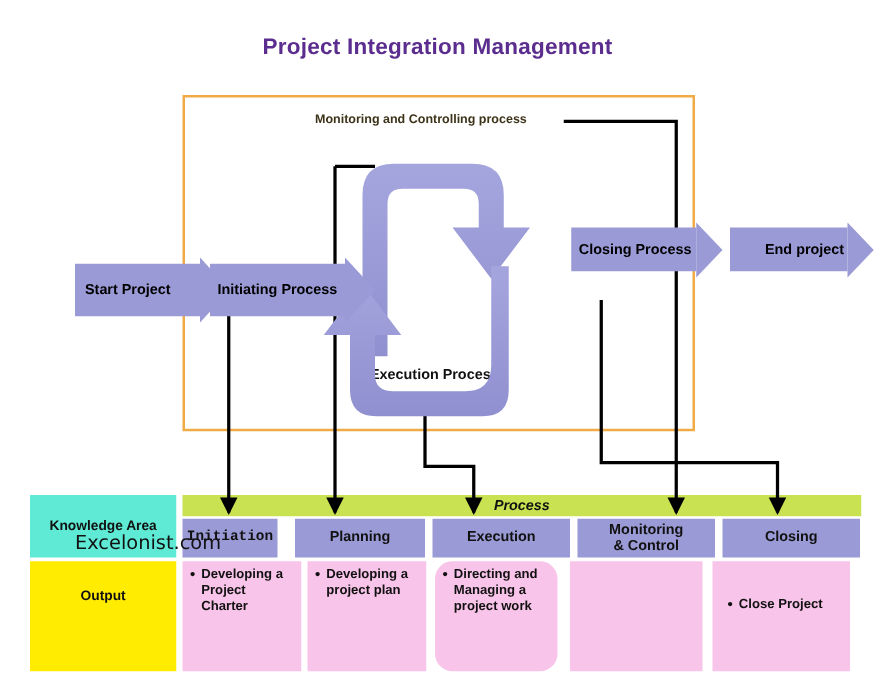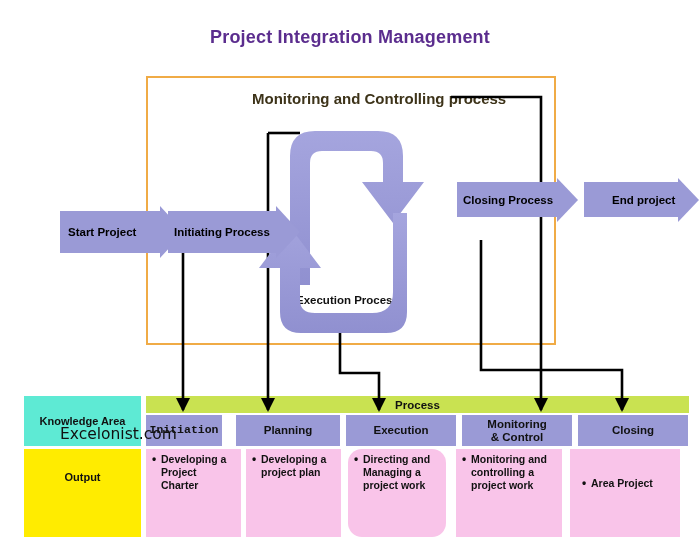--- a/index.html
+++ b/index.html
@@ -28,42 +28,42 @@
   .arrow .alabel{position:relative;z-index:3;white-space:nowrap;}
   .arrow::after{
     content:"";position:absolute;right:-0.1px;top:50%;
     transform:translate(100%,-50%);
     width:0;height:0;border-style:solid;border-color:transparent;
     border-left-color:#9a9ad6;
   }
 
   
   .diaglabel{
-    position:absolute;font-size:15px;font-weight:bold;color:#3d3319;
+    position:absolute;font-size:10px;font-weight:bold;color:#3d3319;
     white-space:nowrap;
   }
   .cyclelabel{
     position:absolute;font-size:11.5px;font-weight:bold;color:#111;
     white-space:nowrap;
   }
 
   
   .layer{position:absolute;left:0;top:0;width:700px;height:542px;
          pointer-events:none;}
   .layer.below{z-index:1;}
 
   
   .greenbar{
     position:absolute;left:146px;top:396px;width:543px;height:17px;
     background:#c9e251;
   }
   .greenbar .ptxt{
     position:absolute;left:0;top:0;width:543px;height:17px;
     display:flex;align-items:center;justify-content:center;
-    font-size:11.5px;font-weight:bold;color:#111;
+    font-size:11.5px;font-weight:bold;font-style:italic;color:#111;
   }
   .ka-cell{
     position:absolute;left:24px;top:396px;width:117px;height:50px;
     background:#5eead4;display:flex;align-items:center;justify-content:center;
     font-size:11px;font-weight:bold;color:#111;text-align:center;
   }
   .phase-cell{
     position:absolute;top:415px;height:31px;background:#9a9ad6;
     display:flex;align-items:center;justify-content:center;
     font-size:11.5px;font-weight:bold;color:#111;text-align:center;
@@ -211,26 +211,25 @@
       <li data-name="output-item">Developing a project plan</li>
     </ul>
 </div>
 <div class="out-cell" data-name="output-cell-execution" style="left:348px;width:98px;border-radius:14px;">
   <ul class="blist" data-name="output-list-execution">
       <li data-name="output-item">Directing and Managing a project work</li>
     </ul>
 </div>
 <div class="out-cell" data-name="output-cell-monitoring-control" style="left:456px;width:106px;">
   <ul class="blist" data-name="output-list-monitoring-control">
-      <li data-name="output-item">Monitoring and controlling a project work</li>
     </ul>
 </div>
 <div class="out-cell" data-name="output-cell-closing" style="left:570px;width:110px;padding-top:28px;padding-left:12px;">
   <ul class="blist" data-name="output-list-closing">
-      <li data-name="output-item">Area Project</li>
+      <li data-name="output-item">Close Project</li>
     </ul>
 </div>
 
 <style>
   
   [data-name="start-project-arrow"]::after,
   [data-name="initiating-process-arrow"]::after{
     border-width:26px 0 26px 24px;
   }
   [data-name="closing-process-arrow"]::after,

